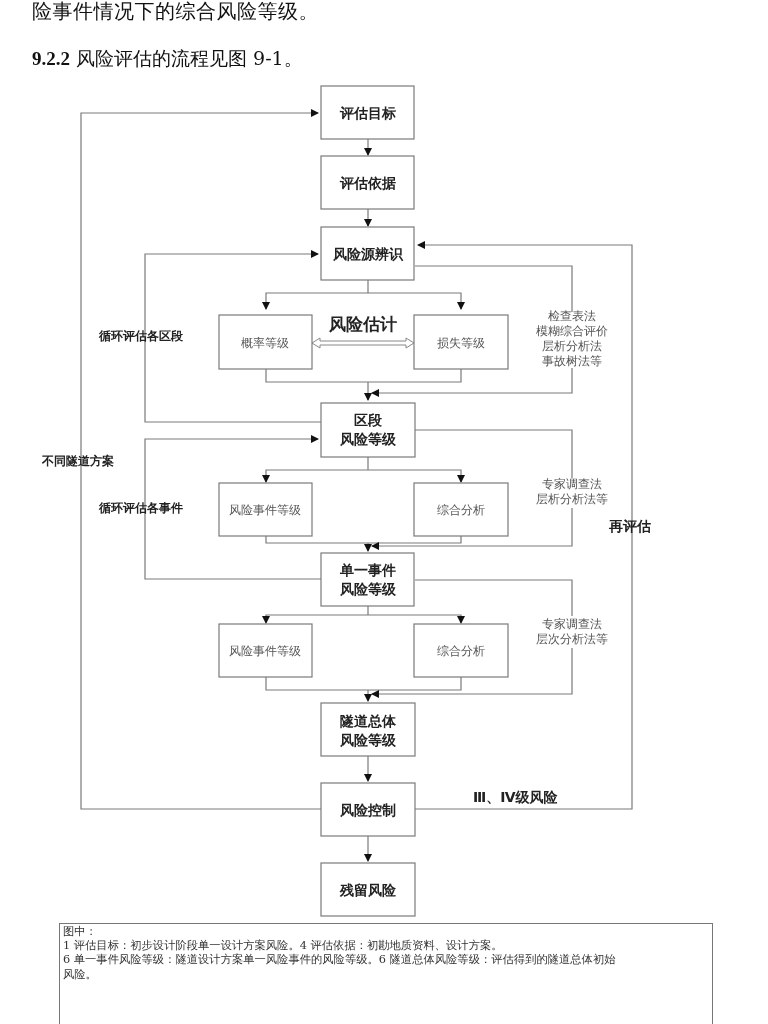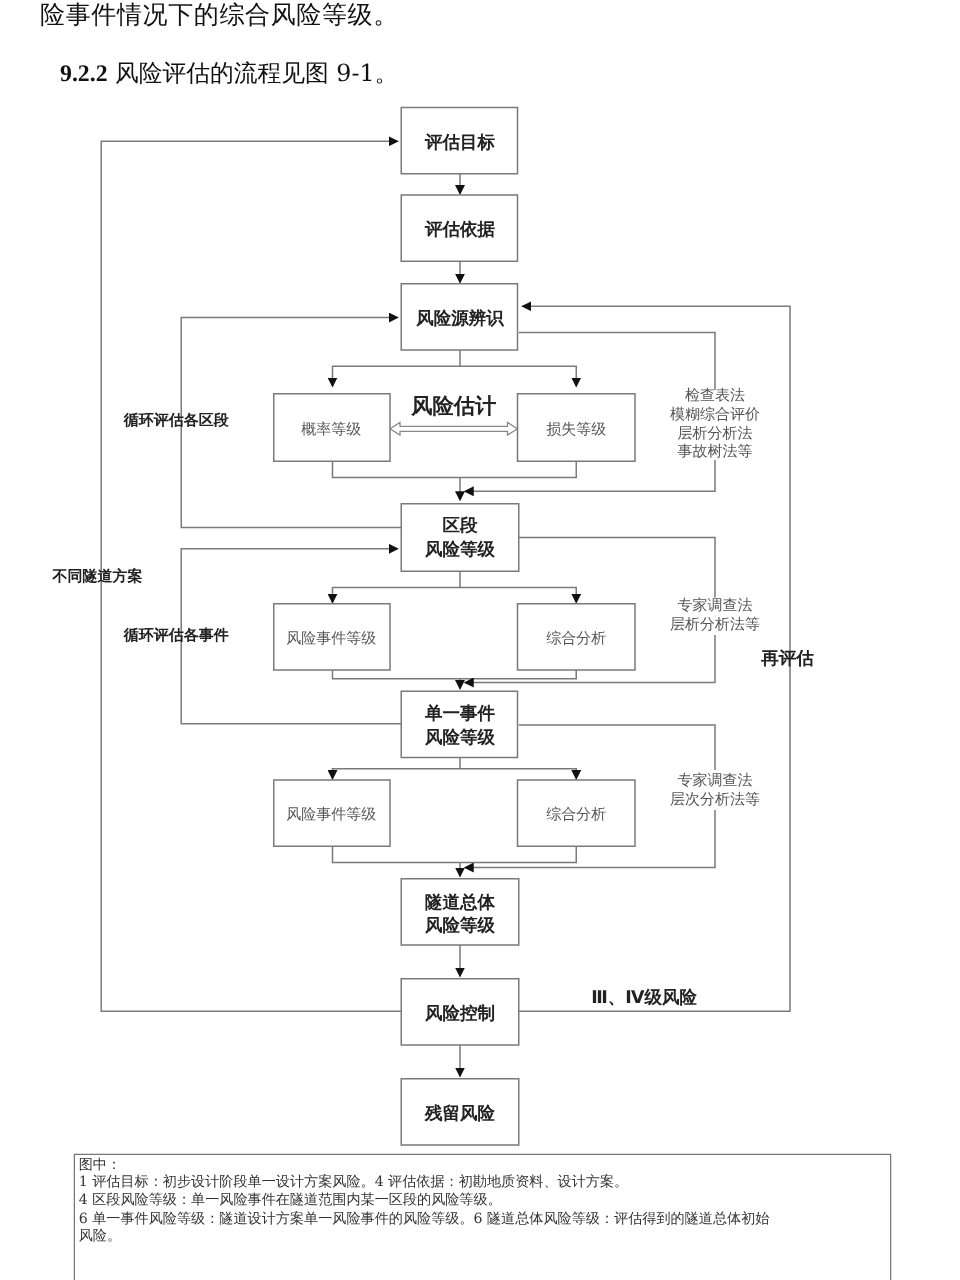--- a/index.html
+++ b/index.html
@@ -1,19 +1,19 @@
 <!DOCTYPE html>
 <html><head>
 <meta charset="utf-8">
 <style>
   html, body { margin: 0; padding: 0; background: #ffffff; }
   body { width: 768px; height: 1024px; position: relative; overflow: hidden;
          font-family: "DejaVu Serif", "Liberation Serif", serif; color: #111; }
   .line1 { position: absolute; left: 32px; top: -2px; font-size: 20px; letter-spacing: 0.5px; }
-  .heading { position: absolute; left: 48px; top: 46px; font-size: 19px; }
+  .heading { position: absolute; left: 32px; top: 46px; font-size: 19px; }
   .heading b { font-family: "Liberation Serif", serif; font-weight: bold; margin-right: 6px; }
   svg { position: absolute; left: 0; top: 0; }
   .box { fill: #fff; stroke: #7a7a7a; stroke-width: 1.2; }
   .ln { fill: none; stroke: #7a7a7a; stroke-width: 1.2; }
   .lbl-bold { font-family: "DejaVu Sans", sans-serif; font-size: 14px; font-weight: bold; fill: #222; }
   .lbl-light { font-family: "DejaVu Serif", serif; font-size: 12px; fill: #555; }
   .lbl-big { font-family: "DejaVu Sans", sans-serif; font-size: 17px; font-weight: bold; fill: #222; }
   .side-bold { font-family: "DejaVu Sans", sans-serif; font-size: 12px; font-weight: bold; fill: #222; }
   .method { font-family: "DejaVu Serif", serif; font-size: 12px; fill: #555; }
   .legend-box { position: absolute; left: 59px; top: 923px; width: 654px; height: 113px;
@@ -126,16 +126,15 @@
   <text class="method" text-anchor="middle" x="572" y="365">事故树法等</text>
   <text class="method" text-anchor="middle" x="572" y="488">专家调查法</text>
   <text class="method" text-anchor="middle" x="572" y="503">层析分析法等</text>
   <text class="method" text-anchor="middle" x="572" y="628">专家调查法</text>
   <text class="method" text-anchor="middle" x="572" y="643">层次分析法等</text>
 </svg>
 
 <div class="legend-box">
   <div>图中：</div>
   <div>1 评估目标：初步设计阶段单一设计方案风险。4 评估依据：初勘地质资料、设计方案。</div>
-  <div>4 区段风险等级：单一风险事件在隧道范围内某一区段的风险等级。</div>
   <div>6 单一事件风险等级：隧道设计方案单一风险事件的风险等级。6 隧道总体风险等级：评估得到的隧道总体初始</div>
   <div>风险。</div>
 </div>
 
 </body></html>

